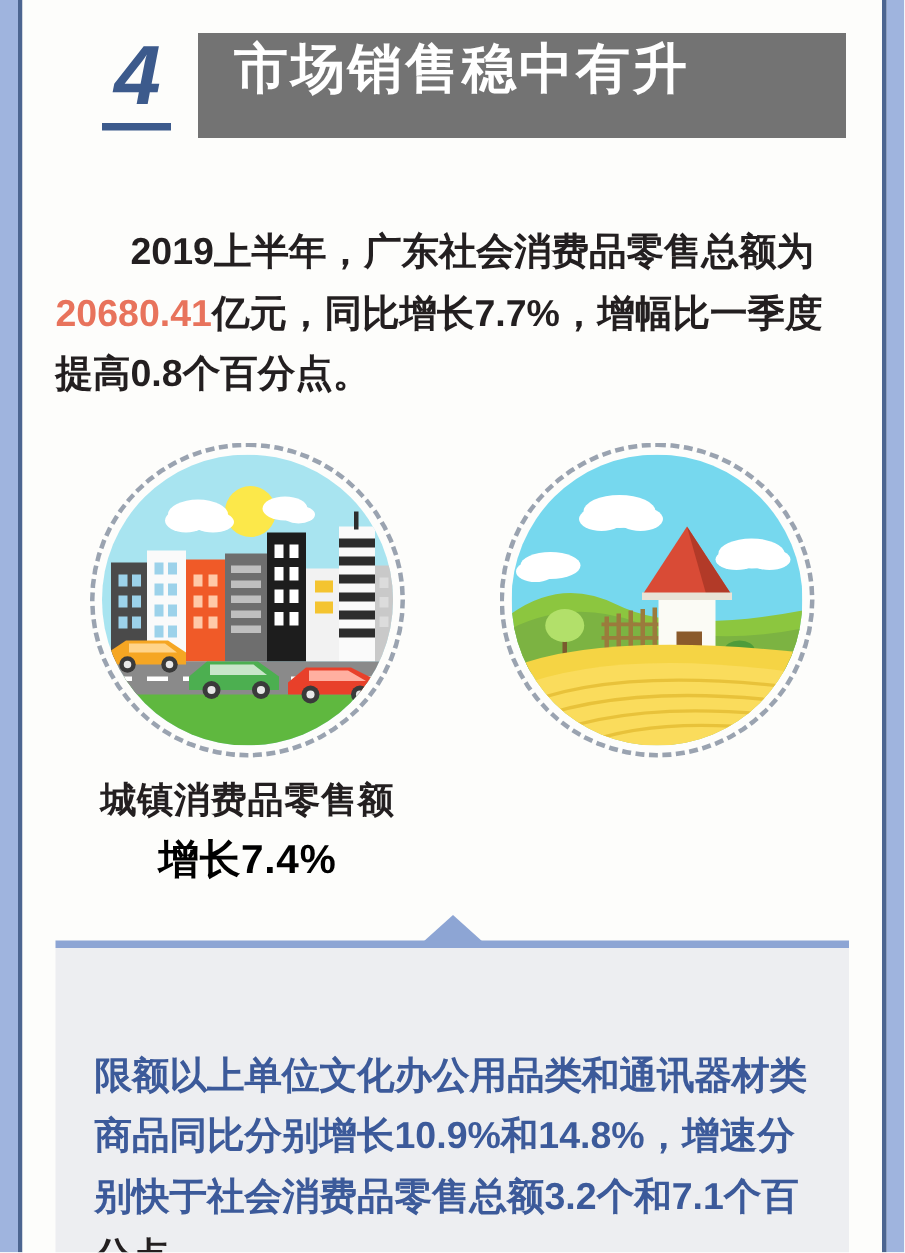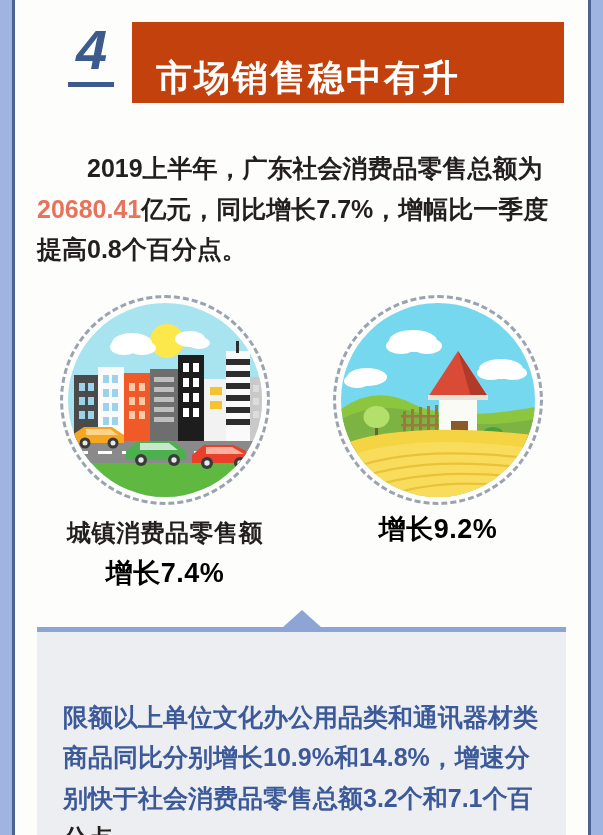--- a/index.html
+++ b/index.html
@@ -76,24 +76,24 @@
     margin: 4px auto 0 auto;
     width: 46px;
     height: 5px;
     background: #3C5A8C;
   }
   .header-bar {
     position: absolute;
     left: 117px;
     right: 24px;
     top: 22px;
-    height: 81px;
-    background: #c2410c;
+    height: 70px;
+    background: #737373;
     display: flex;
-    align-items: flex-end;
+    align-items: flex-start;
   }
   .header-bar .title {
     color: #ffffff;
     font-size: 36px;
     font-weight: bold;
     letter-spacing: 2px;
     padding-left: 24px;
   }
 
   
@@ -405,21 +405,20 @@
               <g stroke="#E8C23A" stroke-width="2.2" fill="none">
                 <path d="M0 170 Q64 140 194 156"></path>
                 <path d="M0 182 Q70 150 194 166"></path>
                 <path d="M6 194 Q74 160 194 176"></path>
                 <path d="M44 194 Q100 172 194 186"></path>
               </g>
             </svg>
           </div>
           <div class="circle-dash"></div>
         </div>
-        <div class="stat-value">增长9.2%</div>
       </div>
 
     </div>
 
     <div class="callout">
       <div class="callout-arrow"></div>
       <div class="callout-topline"></div>
       <div class="callout-body">
         <p class="callout-text">
           <span>限额以上单位文化办公用品类和通讯器材类商品同比分别增长10.9%和14.8%，增速分别快于社会消费品零售总额3.2个和7.1个百</span><span class="dark">分点。</span>

